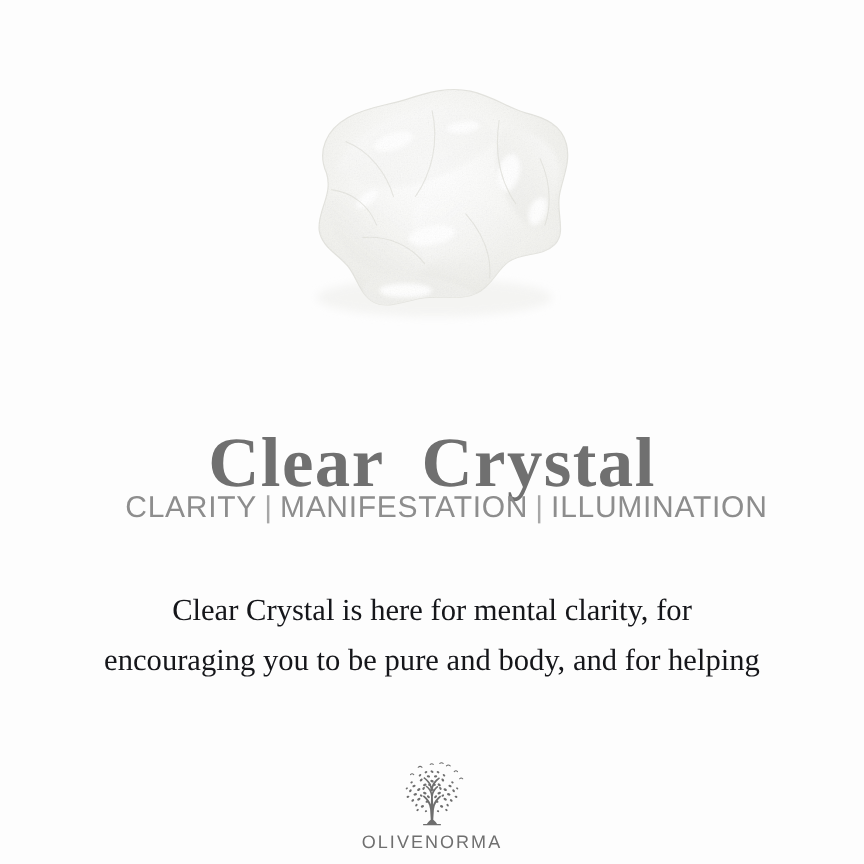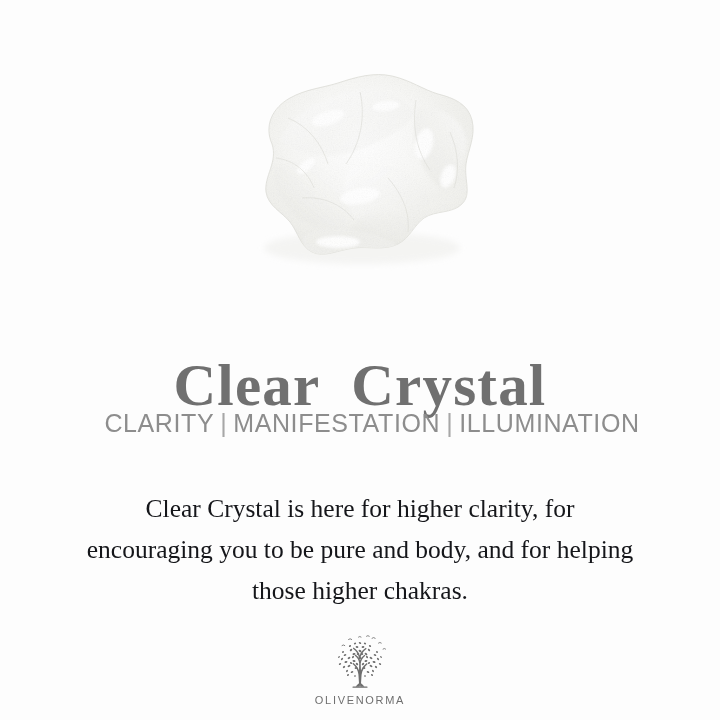--- a/index.html
+++ b/index.html
@@ -101,21 +101,21 @@
     text-align: center;
   }
   #brand-mark {
     display: block;
     margin: 0 auto;
   }
   #brand-name {
     display: block;
     margin-top: 2px;
     font-family: "Liberation Sans", sans-serif;
-    font-size: 11px;
+    font-size: 15px;
     letter-spacing: 1.7px;
     color: #6f6f6f;
   }
 </style>
 </head>
 <body style="background: rgb(253, 253, 253);">
 
 <div id="card" style="background: rgb(253, 253, 253);">
 
   <div id="crystal-block">
@@ -226,23 +226,22 @@
     </svg>
   </div>
 
   <h1 id="title">Clear  Crystal</h1>
 
   <div id="subtitle">
     <span class="kw">CLARITY</span><span class="sep">|</span><span class="kw">MANIFESTATION</span><span class="sep">|</span><span class="kw">ILLUMINATION</span>
   </div>
 
   <p id="description">
-    <span class="bline">Clear Crystal is here for higher clarity, for</span>
+    <span class="bline">Clear Crystal is here for mental clarity, for</span>
     <span class="bline">encouraging you to be pure and body, and for helping</span>
-    <span class="bline">those higher chakras.</span>
   </p>
 
   <div id="brand">
     <svg id="brand-mark" width="64" height="62" viewBox="0 0 64 62" aria-label="Olive tree">
       <g fill="#6e6e6e">
 
         <path d="M31.2,56.6 L32.8,56.6 L33.6,44.5 C34.2,40.2 36.4,36.8 39.6,34.0
                  L38.8,33.0 C36.0,35.1 34.0,37.6 33.0,40.6 L32.7,34.0
                  C32.9,30.8 34.6,28.0 37.3,25.8 L36.6,24.8 C34.3,26.4 32.8,28.3 32.0,30.6
                  C31.3,28.1 29.7,26.1 27.3,24.5 L26.6,25.5 C29.4,27.6 31.0,30.4 31.2,33.5

